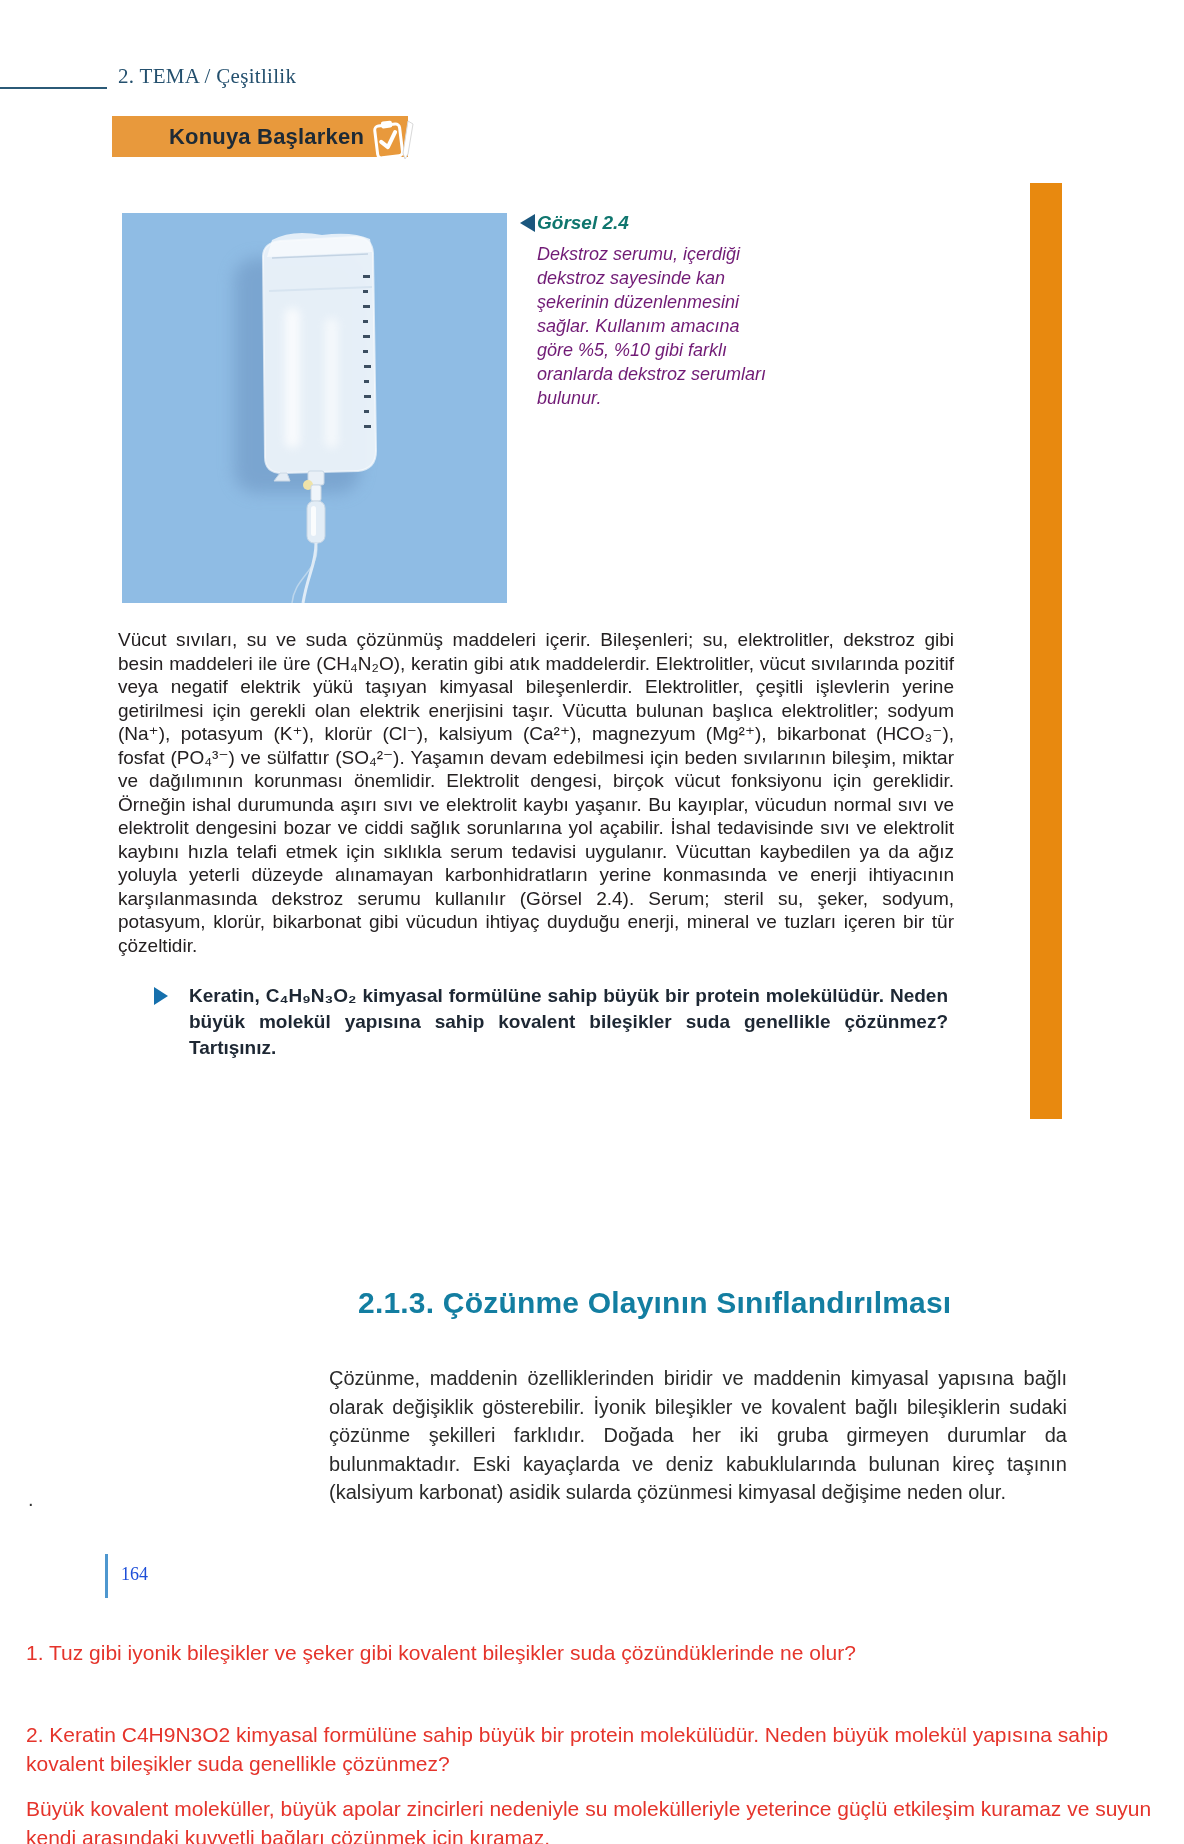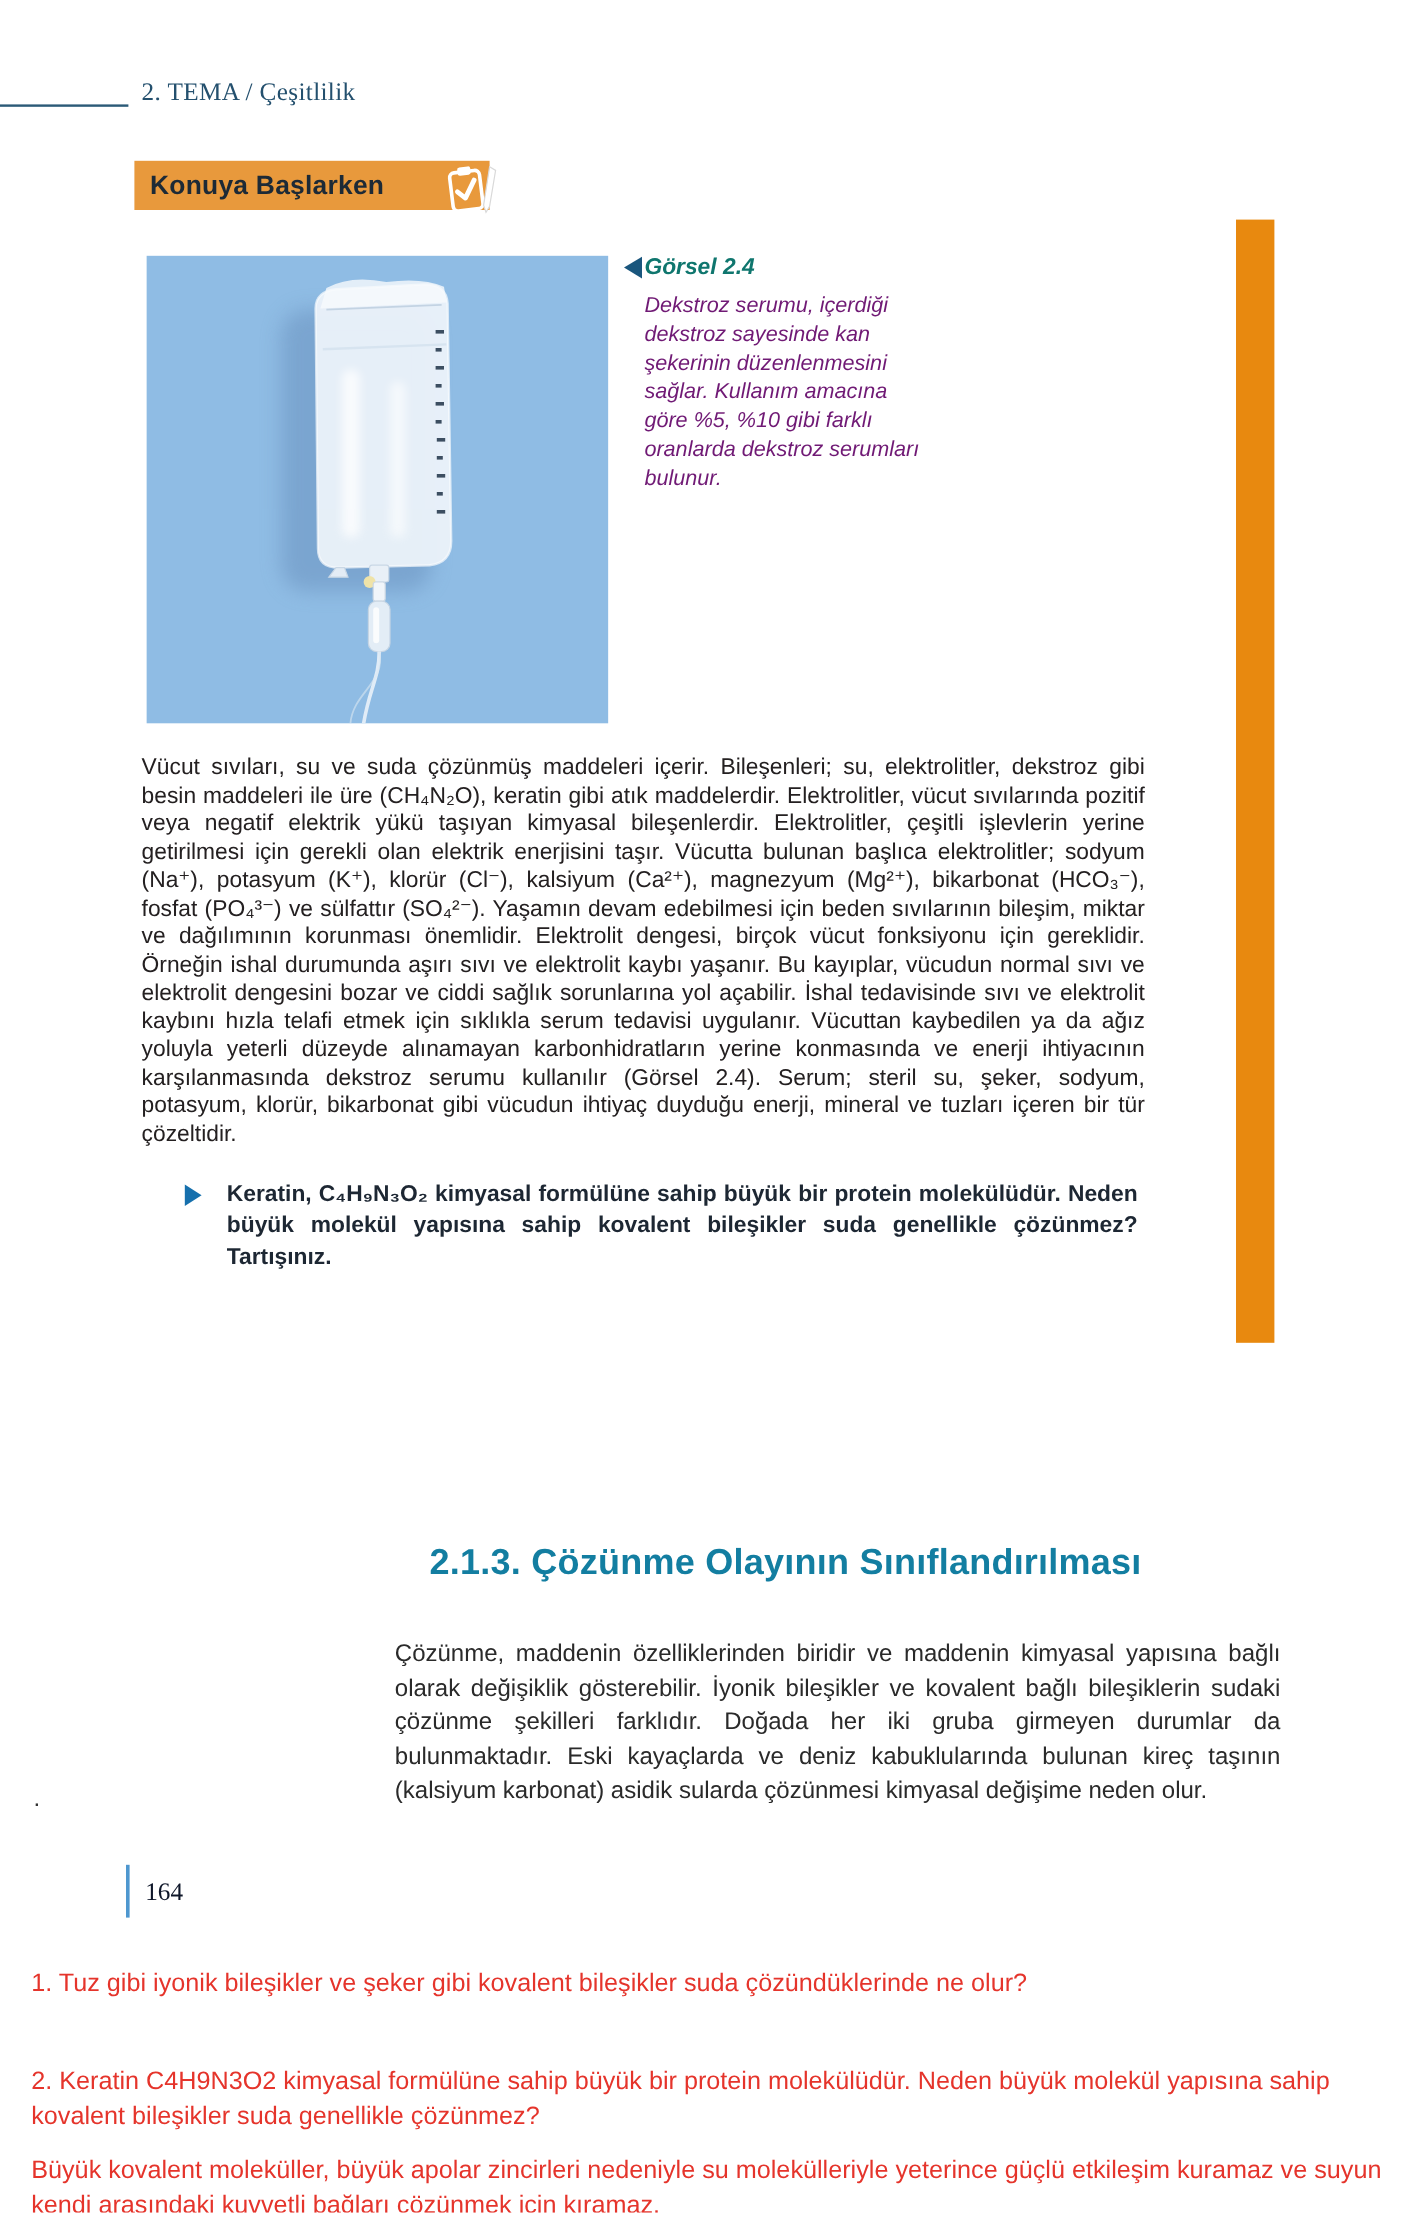--- a/index.html
+++ b/index.html
@@ -5,22 +5,22 @@
   html,body{margin:0;padding:0;background:#ffffff;}
   .page{position:relative;width:1184px;height:1844px;background:#ffffff;overflow:hidden;
         font-family:"Liberation Sans","DejaVu Sans",sans-serif;color:#242021;}
 
   
   .theme-rule{position:absolute;left:0;top:87px;width:107px;height:2px;background:#2b5a77;}
   .theme-header{position:absolute;left:118px;top:64px;font-family:"Liberation Serif","DejaVu Serif",serif;
         font-size:21px;color:#24506e;letter-spacing:.3px;}
 
   
-  .banner{position:absolute;left:112px;top:134px;width:296px;height:41px;background:#E8993C;
-        display:flex;align-items:center;}
+  .banner{position:absolute;left:112px;top:116px;width:296px;height:41px;background:#E8993C;
+        display:flex;align-items:center;justify-content:center;}
   .banner-title{font-size:22px;font-weight:bold;color:#1d2a36;padding-left:13px;letter-spacing:.2px;}
   .banner-icon{position:absolute;right:-12px;top:2px;}
 
   
   .figure-photo{position:absolute;left:122px;top:213px;width:385px;height:390px;}
 
   
   .figure-caption{position:absolute;left:520px;top:212px;width:256px;}
   .caption-title-row{display:flex;align-items:center;}
   .caption-arrow{width:0;height:0;border-top:9px solid transparent;border-bottom:9px solid transparent;
@@ -46,21 +46,21 @@
   .section-heading{position:absolute;left:326px;top:1286px;font-size:30px;font-weight:bold;
         color:#137EA1;letter-spacing:.2px;margin-left:32px;}
   .section-paragraph{position:absolute;left:329px;top:1348px;width:738px;font-size:20px;line-height:28.5px;
         text-align:justify;color:#2a2a2a;margin-top:16px;}
 
   .stray-period{position:absolute;left:28px;top:1488px;font-size:20px;color:#333;}
 
   
   .pageno-rule{position:absolute;left:105px;top:1554px;width:3px;height:44px;background:#4e97cf;}
   .pageno{position:absolute;left:121px;top:1564px;font-family:"Liberation Serif","DejaVu Serif",serif;
-        font-size:21px;color:#0f172a;}
+        font-size:18px;color:#1d4ed8;}
 
   
   .answers{position:absolute;left:10px;top:1622px;width:1168px;color:#E5342B;font-size:21px;line-height:29px;}
   .answers p{margin:16px;}
   .answers .gap{height:21px;}
 </style>
 </head>
 <body>
 
 <div class="page">

